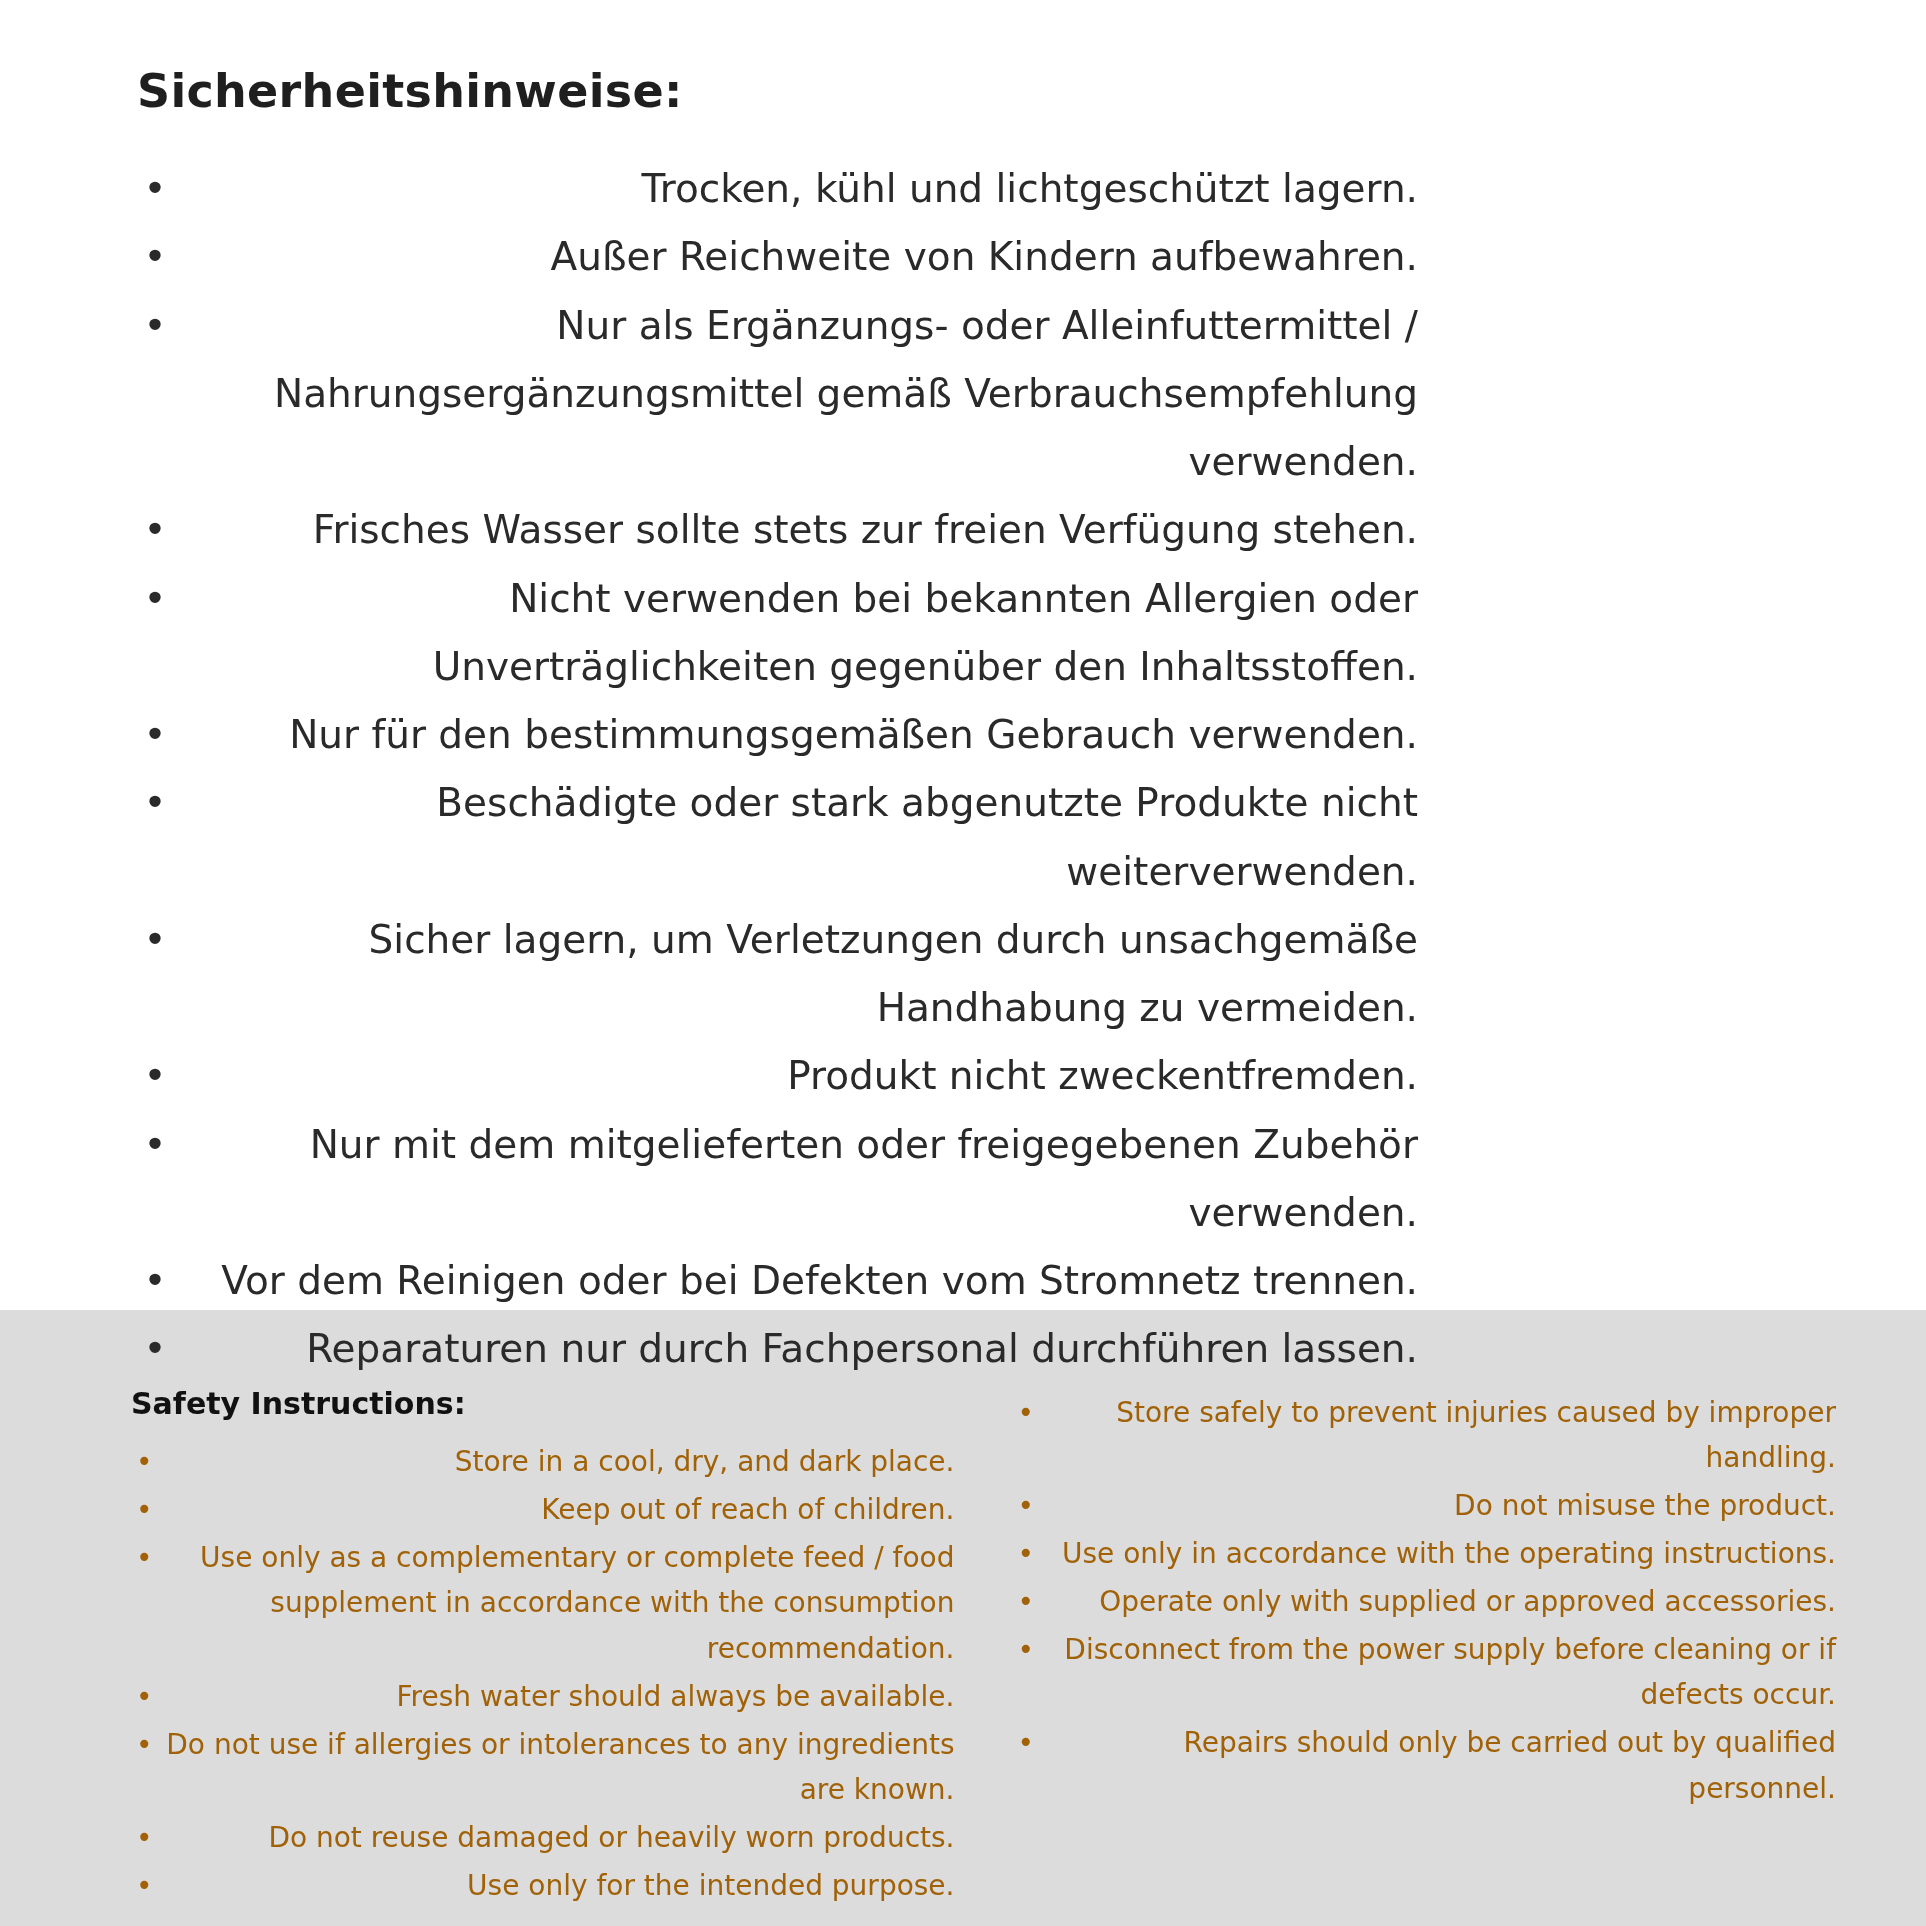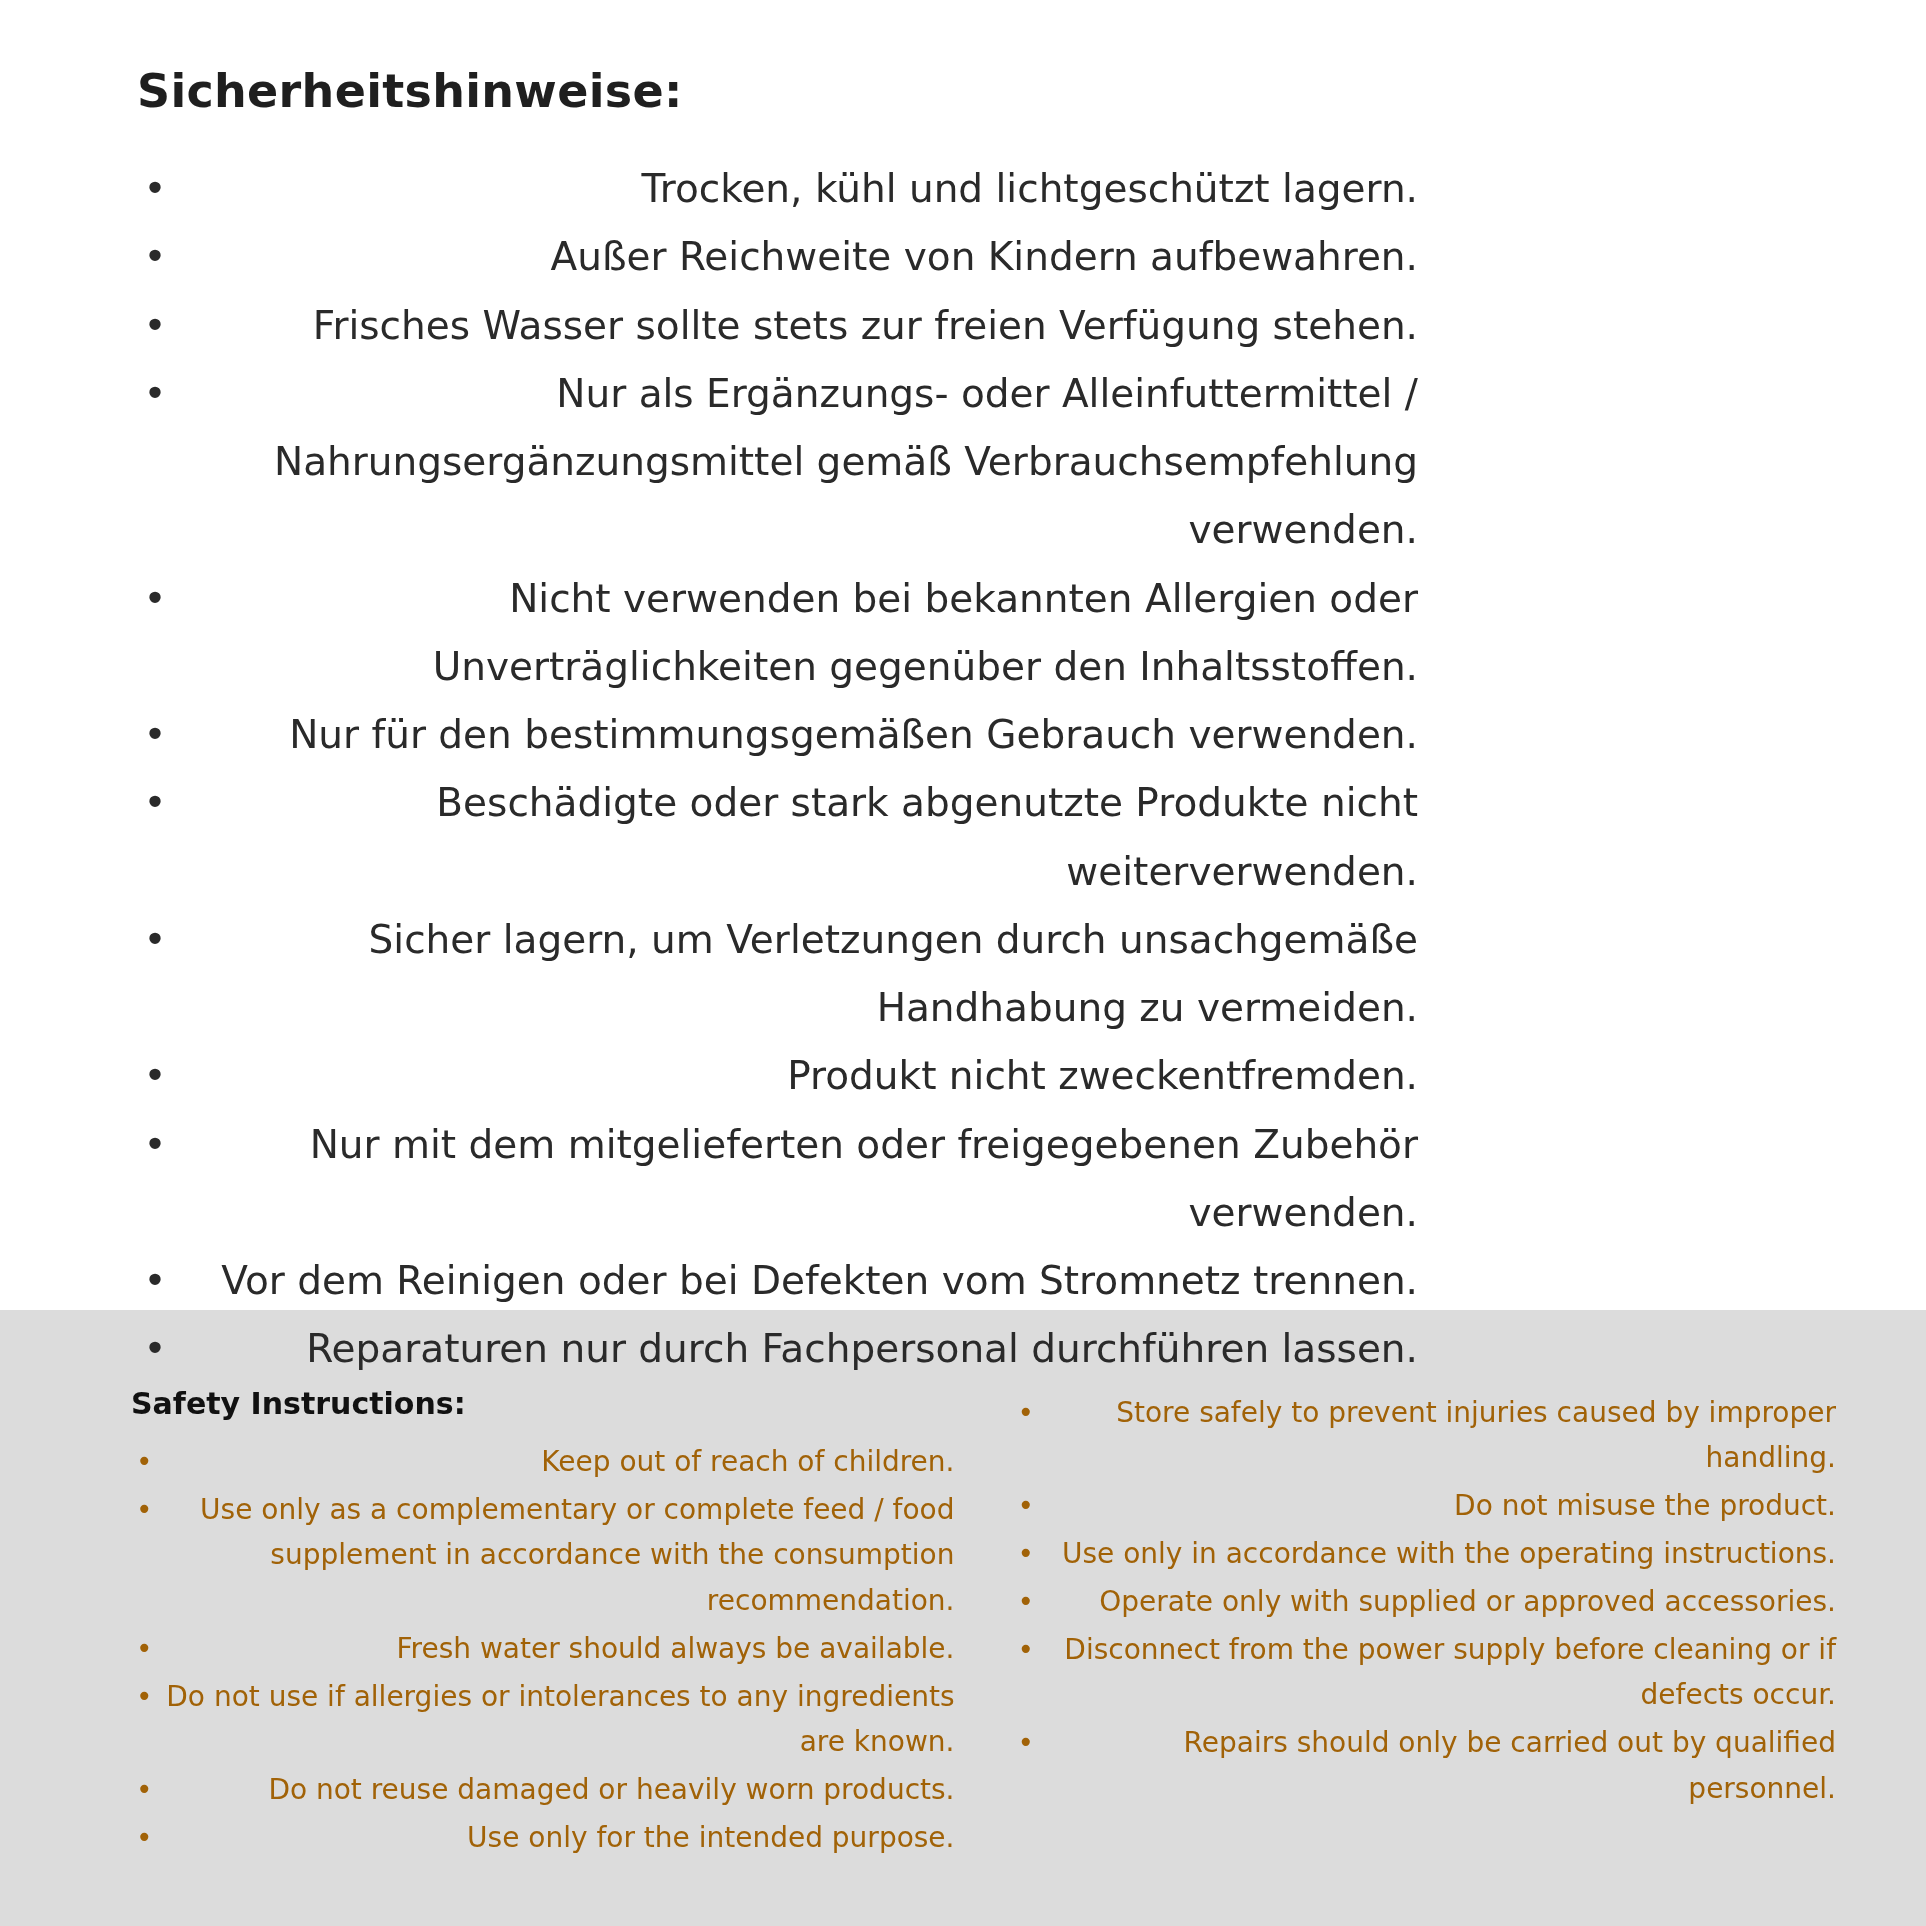--- a/index.html
+++ b/index.html
@@ -85,37 +85,38 @@
   }
 </style>
 </head>
 <body style="background: rgb(255, 255, 255); color: rgb(31, 31, 31);">
 
 <div class="german-section">
   <h1 class="german-title">Sicherheitshinweise:</h1>
   <ul class="bullet-list">
     <li class="bullet-item">Trocken, kühl und lichtgeschützt lagern.</li>
     <li class="bullet-item">Außer Reichweite von Kindern aufbewahren.</li>
+    <li class="bullet-item">Nur als Ergänzungs- oder Alleinfuttermittel / Nahrungsergänzungsmittel gemäß Verbrauchsempfehlung verwenden.</li>
     <li class="bullet-item">Frisches Wasser sollte stets zur freien Verfügung stehen.</li>
-    <li class="bullet-item">Nur als Ergänzungs- oder Alleinfuttermittel / Nahrungsergänzungsmittel gemäß Verbrauchsempfehlung verwenden.</li>
     <li class="bullet-item">Nicht verwenden bei bekannten Allergien oder Unverträglichkeiten gegenüber den Inhaltsstoffen.</li>
     <li class="bullet-item">Nur für den bestimmungsgemäßen Gebrauch verwenden.</li>
     <li class="bullet-item">Beschädigte oder stark abgenutzte Produkte nicht weiterverwenden.</li>
     <li class="bullet-item">Sicher lagern, um Verletzungen durch unsachgemäße Handhabung zu vermeiden.</li>
     <li class="bullet-item">Produkt nicht zweckentfremden.</li>
     <li class="bullet-item">Nur mit dem mitgelieferten oder freigegebenen Zubehör verwenden.</li>
     <li class="bullet-item">Vor dem Reinigen oder bei Defekten vom Stromnetz trennen.</li>
     <li class="bullet-item">Reparaturen nur durch Fachpersonal durchführen lassen.</li>
   </ul>
 </div>
 
 <div class="english-section" style="background: rgb(220, 220, 220);">
   <div class="english-col left">
     <h2 class="english-title">Safety Instructions:</h2>
     <ul class="bullet-list">
+      <li class="bullet-item">Store in a cool, dry, and dark place.</li>
       <li class="bullet-item">Keep out of reach of children.</li>
       <li class="bullet-item">Use only as a complementary or complete feed / food supplement in accordance with the consumption recommendation.</li>
       <li class="bullet-item">Fresh water should always be available.</li>
       <li class="bullet-item">Do not use if allergies or intolerances to any ingredients are known.</li>
       <li class="bullet-item">Do not reuse damaged or heavily worn products.</li>
       <li class="bullet-item">Use only for the intended purpose.</li>
     </ul>
   </div>
   <div class="english-col right">
     <ul class="bullet-list">

